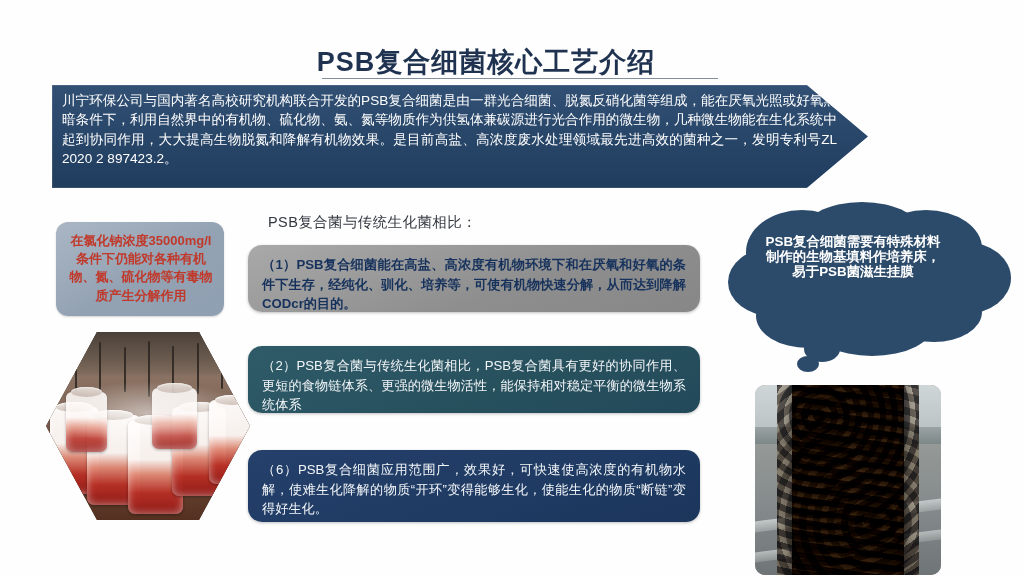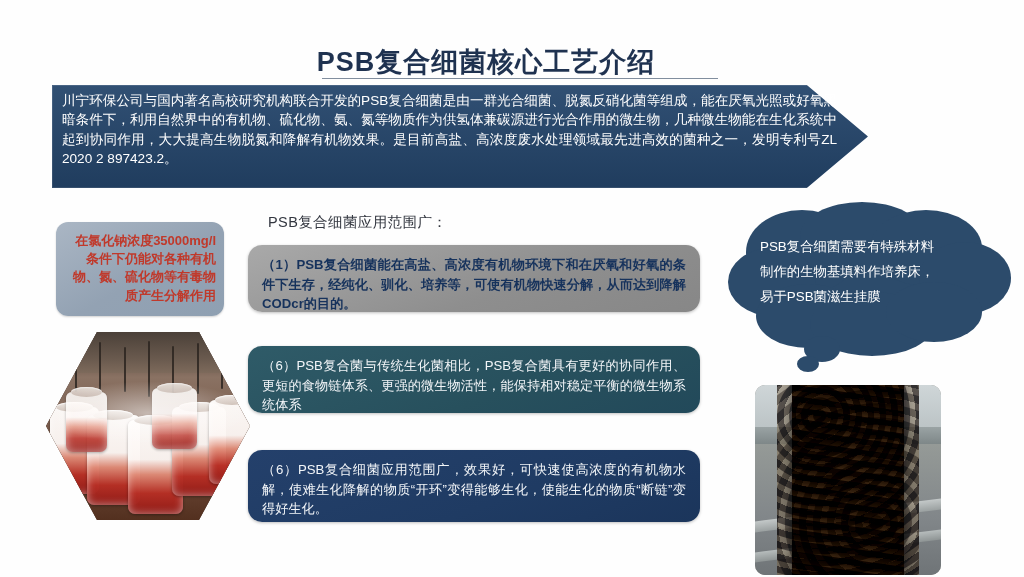--- a/index.html
+++ b/index.html
@@ -55,21 +55,21 @@
   .saltbox{
     position:absolute;left:56px;top:222px;width:168px;height:94px;
     background:linear-gradient(150deg,#aab6c4 0%,#93a2b3 55%,#8fa0b2 100%);
     border-radius:12px;
     box-shadow:0 1px 2px rgba(0,0,0,.18);
   }
   .saltbox-text{
     position:absolute;left:10px;top:10px;right:8px;
     color:#c0392b;
     font-size:13px;line-height:18.2px;font-weight:600;
-    text-align:right;
+    text-align:center;
   }
 
   
   .adv-heading{
     position:absolute;left:268px;top:213px;
     font-size:14.5px;color:#333740;letter-spacing:.4px;
   }
 
   
   .cbox{
@@ -99,22 +99,22 @@
     color:#f2f5f8;
     box-shadow:0 1px 3px rgba(0,0,0,.25);
   }
   .cbox-3 .ctext{font-size:13.2px;line-height:19.5px;}
 
   
   .cloud{position:absolute;left:712px;top:200px;width:312px;height:182px;}
   .cloud svg{display:block;}
   .cloud-text{
     position:absolute;left:48px;top:34px;width:186px;
-    color:#ffffff;font-size:13.4px;line-height:25px;font-weight:normal;
-    text-align:left;
+    color:#ffffff;font-size:13.4px;line-height:15px;font-weight:bold;
+    text-align:center;
   }
 
   
   .photo-hex{
     position:absolute;left:46px;top:332px;width:204px;height:188px;
     -webkit-clip-path:polygon(25% 0,75% 0,100% 50%,75% 100%,25% 100%,0 50%);
     clip-path:polygon(25% 0,75% 0,100% 50%,75% 100%,25% 100%,0 50%);
     overflow:hidden;
     background:#3a2a22;
   }
@@ -195,27 +195,27 @@
 
   <div class="banner-wrap">
     <div class="banner-shape"></div>
     <div class="banner-text">川宁环保公司与国内著名高校研究机构联合开发的PSB复合细菌是由一群光合细菌、脱氮反硝化菌等组成，能在厌氧光照或好氧黑暗条件下，利用自然界中的有机物、硫化物、氨、氮等物质作为供氢体兼碳源进行光合作用的微生物，几种微生物能在生化系统中起到协同作用，大大提高生物脱氮和降解有机物效果。是目前高盐、高浓度废水处理领域最先进高效的菌种之一，发明专利号ZL 2020 2 897423.2。</div>
   </div>
 
   <div class="saltbox">
     <div class="saltbox-text">在氯化钠浓度35000mg/l条件下仍能对各种有机物、氮、硫化物等有毒物质产生分解作用</div>
   </div>
 
-  <div class="adv-heading">PSB复合细菌应用范围广：</div>
+  <div class="adv-heading">PSB复合菌与传统生化菌相比：</div>
 
   <div class="cbox cbox-1">
     <p class="ctext">（1）PSB复合细菌能在高盐、高浓度有机物环境下和在厌氧和好氧的条件下生存，经纯化、驯化、培养等，可使有机物快速分解，从而达到降解CODcr的目的。</p>
   </div>
   <div class="cbox cbox-2">
-    <p class="ctext">（6）PSB复合菌与传统生化菌相比，PSB复合菌具有更好的协同作用、更短的食物链体系、更强的微生物活性，能保持相对稳定平衡的微生物系统体系</p>
+    <p class="ctext">（2）PSB复合菌与传统生化菌相比，PSB复合菌具有更好的协同作用、更短的食物链体系、更强的微生物活性，能保持相对稳定平衡的微生物系统体系</p>
   </div>
   <div class="cbox cbox-3">
     <p class="ctext">（6）PSB复合细菌应用范围广，效果好，可快速使高浓度的有机物水解，使难生化降解的物质“开环”变得能够生化，使能生化的物质“断链”变得好生化。</p>
   </div>
 
   <div class="cloud">
     <svg width="312" height="182" viewBox="0 0 312 182">
       <g fill="#2c4b6b">
         <ellipse cx="156" cy="70" rx="110" ry="58"></ellipse>
         <ellipse cx="90" cy="52" rx="56" ry="42"></ellipse>

